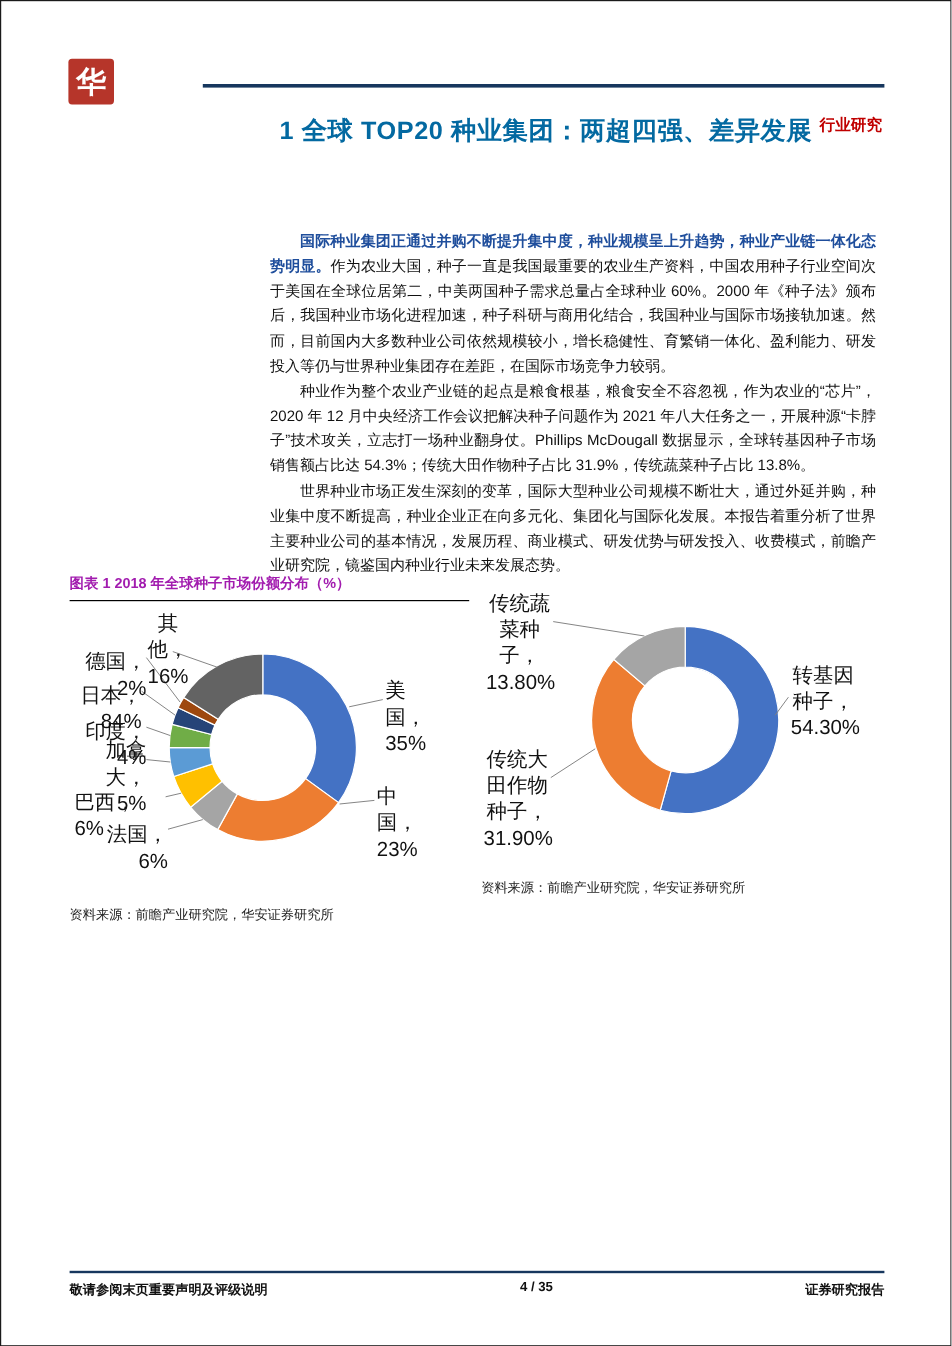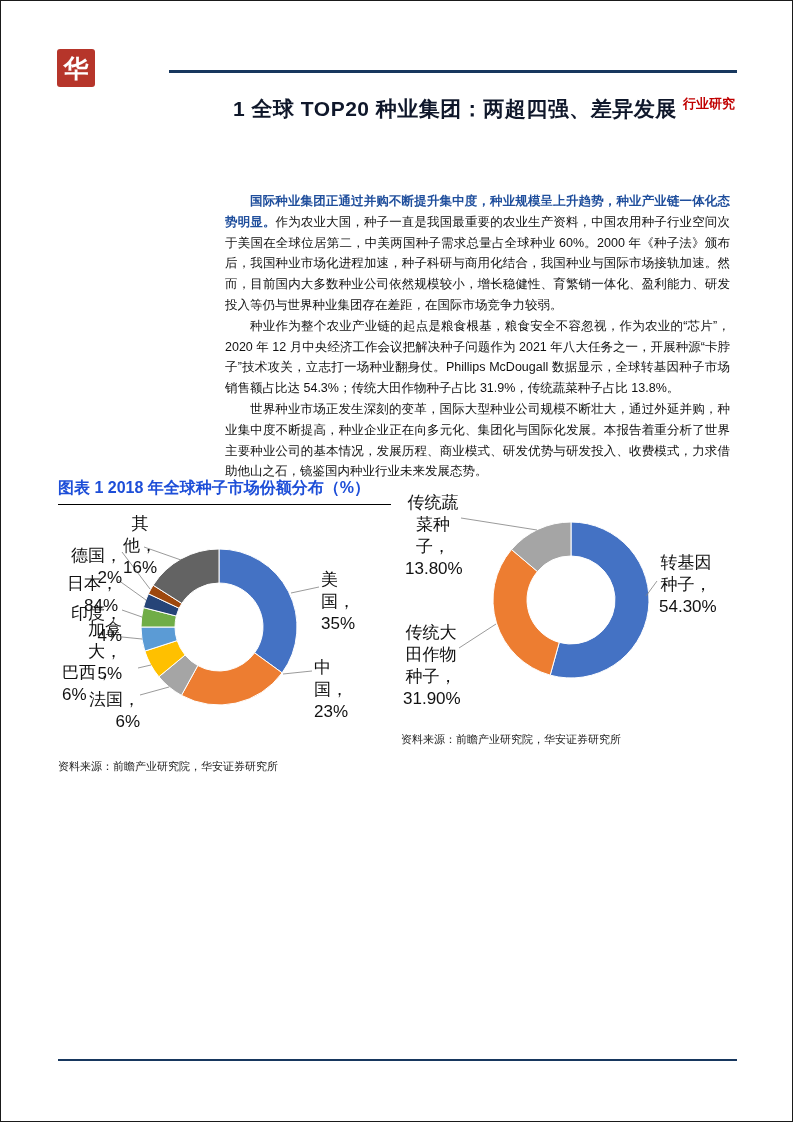--- a/index.html
+++ b/index.html
@@ -10,32 +10,32 @@
   .logo{position:absolute;left:56px;top:48px;display:flex;align-items:center;gap:8px;}
   .seal{width:38px;height:38px;background:#B6352A;color:#fff;display:flex;align-items:center;justify-content:center;
         font-size:25px;font-weight:bold;border-radius:3px;font-family:"Liberation Serif","DejaVu Serif",serif;}
   .brand-name{font-size:22px;font-weight:bold;color:#A82A1F;font-family:"Liberation Serif","DejaVu Serif",serif;
         letter-spacing:2px;line-height:1;}
   .brand-sub{font-size:7.5px;color:#8C7A6B;letter-spacing:2.4px;margin-top:4px;}
   .header-rule{position:absolute;left:168px;top:69px;width:568px;height:3px;background:#17375E;}
   .header-category{position:absolute;right:57px;top:50px;font-size:13px;font-weight:bold;color:#C00000;margin-top:44px;}
 
   
-  .section-title{position:absolute;left:232px;top:94px;margin:0;font-size:21px;font-weight:bold;color:#0f172a;
+  .section-title{position:absolute;left:232px;top:94px;margin:0;font-size:21px;font-weight:bold;color:#0369a1;
         letter-spacing:0.5px;white-space:nowrap;}
   .body-text{position:absolute;left:224px;top:142px;width:505px;font-size:12.5px;line-height:20.8px;
         text-align:justify;color:#111;margin-top:48px;}
   .body-text p{margin:0;text-indent:2em;}
   .lead{font-weight:bold;color:#1F4E9C;}
 
   
   .figure{position:absolute;top:477px;}
   .fig1{left:57px;width:333px;}
   .fig2{left:400px;width:336px;}
-  .fig-title{font-size:16px;font-weight:bold;color:#1d4ed8;padding-bottom:5px;border-bottom:1.2px solid #000;}
+  .fig-title{font-size:12px;font-weight:bold;color:#a21caf;padding-bottom:5px;border-bottom:1.2px solid #000;}
   .chart-area{position:relative;height:248px;margin-top:2px;}
   .chart-area svg{position:absolute;left:0;top:0;}
   .callout{position:absolute;font-size:17px;line-height:1.3;color:#111;}
   .fig-source{margin-top:4px;font-size:11px;color:#222;font-family:"Liberation Serif","DejaVu Serif",serif;}
 
   
   .footer-rule{position:absolute;left:57px;top:1058px;width:679px;height:2px;background:#17375E;}
   .footer-row{position:absolute;left:57px;top:1066px;width:679px;display:flex;justify-content:space-between;
         font-size:11px;color:#111;font-weight:600;}
 </style>
@@ -50,21 +50,21 @@
     </div>
   </div>
   <div class="header-rule"></div>
   <div class="header-category">行业研究</div>
 
   <h1 class="section-title">1 全球 TOP20 种业集团：两超四强、差异发展</h1>
 
   <div class="body-text">
     <p><span class="lead">国际种业集团正通过并购不断提升集中度，种业规模呈上升趋势，种业产业链一体化态势明显。</span><span>作为农业大国，种子一直是我国最重要的农业生产资料，中国农用种子行业空间次于美国在全球位居第二，中美两国种子需求总量占全球种业 60%。2000 年《种子法》颁布后，我国种业市场化进程加速，种子科研与商用化结合，我国种业与国际市场接轨加速。然而，目前国内大多数种业公司依然规模较小，增长稳健性、育繁销一体化、盈利能力、研发投入等仍与世界种业集团存在差距，在国际市场竞争力较弱。</span></p>
     <p>种业作为整个农业产业链的起点是粮食根基，粮食安全不容忽视，作为农业的“芯片”，2020 年 12 月中央经济工作会议把解决种子问题作为 2021 年八大任务之一，开展种源“卡脖子”技术攻关，立志打一场种业翻身仗。Phillips McDougall 数据显示，全球转基因种子市场销售额占比达 54.3%；传统大田作物种子占比 31.9%，传统蔬菜种子占比 13.8%。</p>
-    <p>世界种业市场正发生深刻的变革，国际大型种业公司规模不断壮大，通过外延并购，种业集中度不断提高，种业企业正在向多元化、集团化与国际化发展。本报告着重分析了世界主要种业公司的基本情况，发展历程、商业模式、研发优势与研发投入、收费模式，力求借助他山之石，镜鉴国内种业行业未来发展态势。</p>
+    <p>世界种业市场正发生深刻的变革，国际大型种业公司规模不断壮大，通过外延并购，种业集中度不断提高，种业企业正在向多元化、集团化与国际化发展。本报告着重分析了世界主要种业公司的基本情况，发展历程、商业模式、研发优势与研发投入、收费模式，前瞻产业研究院，镜鉴国内种业行业未来发展态势。</p>
   </div>
 
   <section class="figure fig1">
     <div class="fig-title">图表 1 2018 年全球种子市场份额分布（%）</div>
     <div class="chart-area">
       <svg width="333" height="248">
         <g class="segments">
             <path d="M161 42 A78 78 0 0 1 224.10332556124592 165.8472496788129 L196.5967477524977 145.8625511008688 A44 44 0 0 0 161 76 Z" fill="#4472C4" stroke="#ffffff" stroke-width="1"></path>
             <path d="M224.10332556124592 165.8472496788129 A78 78 0 0 1 123.42321342006622 188.35192104342138 L139.80283833952453 158.55749392193002 A44 44 0 0 0 196.5967477524977 145.8625511008688 Z" fill="#ED7D31" stroke="#ffffff" stroke-width="1"></path>
             <path d="M123.42321342006622 188.35192104342138 A78 78 0 0 1 100.89996706348848 169.71907120039782 L127.0974173178653 148.04665554894237 A44 44 0 0 0 139.80283833952453 158.55749392193002 Z" fill="#A5A5A5" stroke="#ffffff" stroke-width="1"></path>
@@ -115,14 +115,19 @@
         </g>
       </svg>
       <div class="callout" style="left:258px;top:72px;width:54px;text-align:center">转基因种子，54.30%</div>
       <div class="callout" style="left:2px;top:142px;width:56px;text-align:center">传统大田作物种子，31.90%</div>
       <div class="callout" style="left:4px;top:12px;width:56px;text-align:center">传统蔬菜种子，13.80%</div>
     </div>
     <div class="fig-source">资料来源：前瞻产业研究院，华安证券研究所</div>
   </section>
 
   <div class="footer-rule"></div>
+  <div class="footer-row">
+    <span>敬请参阅末页重要声明及评级说明</span>
+    <span>4 / 35</span>
+    <span>证券研究报告</span>
+  </div>
 
 </div>
 
 </body></html>

